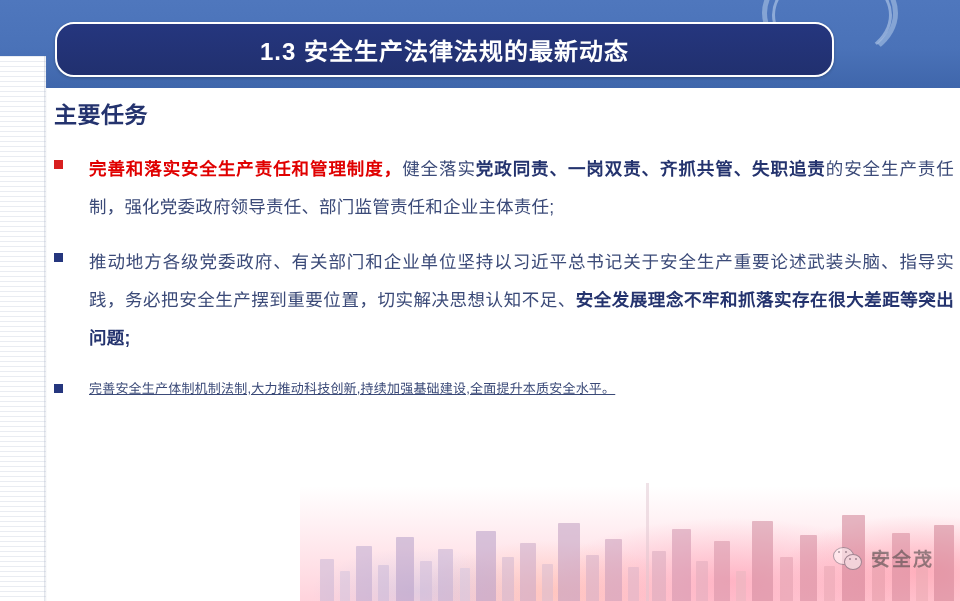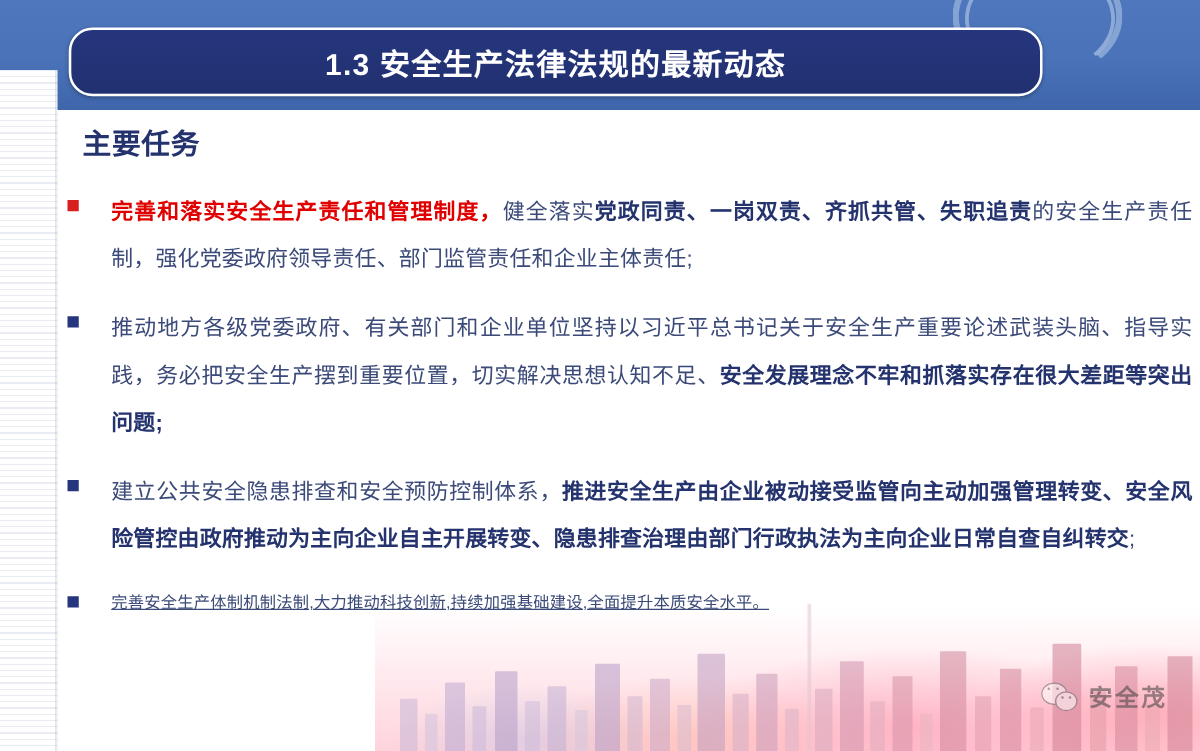--- a/index.html
+++ b/index.html
@@ -73,21 +73,21 @@
     box-shadow:0 1px 3px rgba(0,0,0,.25);
     display:flex;align-items:center;justify-content:center;
   }
   .title-text{
     color:#ffffff;font-size:24px;font-weight:bold;letter-spacing:1px;
     white-space:nowrap;
   }
 
   .section-title{
     position:absolute;left:54px;top:96px;
-    color:#24336e;font-size:23px;font-weight:bold;letter-spacing:.5px;margin-left:12px;
+    color:#24336e;font-size:23px;font-weight:bold;letter-spacing:.5px;
   }
 
   
   .list{
     position:absolute;left:54px;top:150px;width:900px;
   }
   .item{
     display:flex;align-items:flex-start;
     margin-bottom:17px;
   }
@@ -192,26 +192,20 @@
       </div>
     </div>
 
     <div class="item">
       <span class="bullet"></span>
       <div class="para">
         <span>推动地方各级党委政府、有关部门和企业单位坚持以习近平总书记关于安全生产重要论述武装头脑、指导实践，务必把安全生产摆到重要位置，切实解决思想认知不足、</span><span class="b-navy">安全发展理念不牢和抓落实存在很大差距等突出问题;</span>
       </div>
     </div>
 
-    <div class="item">
-      <span class="bullet"></span>
-      <div class="para">
-        <span>建立公共安全隐患排查和安全预防控制体系，</span><span class="b-navy">推进安全生产由企业被动接受监管向主动加强管理转变、安全风险管控由政府推动为主向企业自主开展转变、隐患排查治理由部门行政执法为主向企业日常自查自纠转交</span><span>;</span>
-      </div>
-    </div>
 
     <div class="item last">
       <span class="bullet"></span>
       <div class="para">
         <span>完善安全生产体制机制法制,大力推动科技创新,持续加强基础建设,全面提升本质安全水平。</span>
       </div>
     </div>
 
   </div>
 

